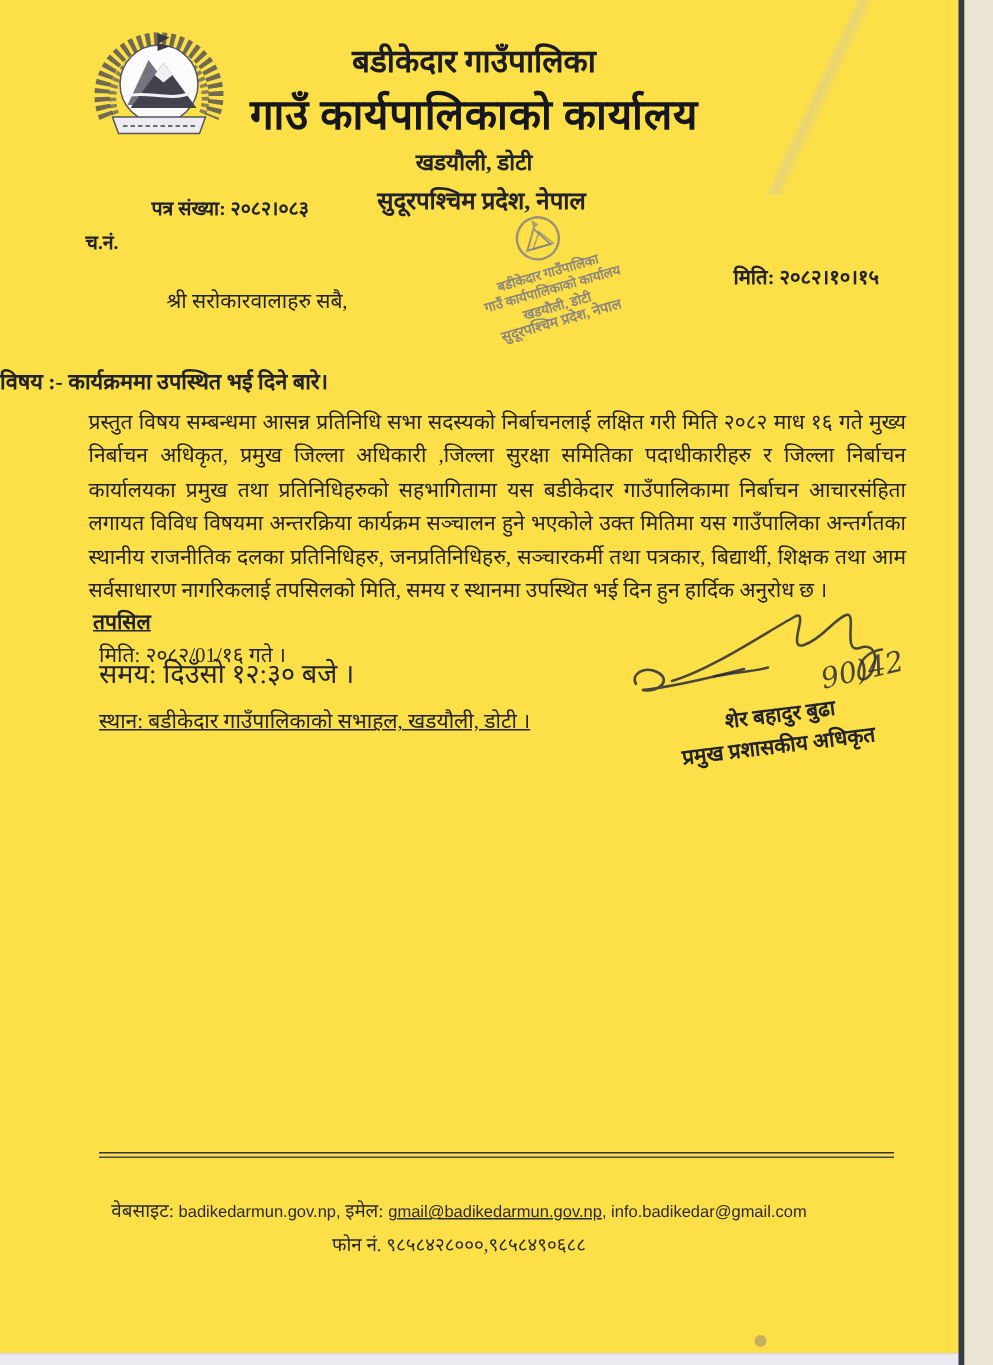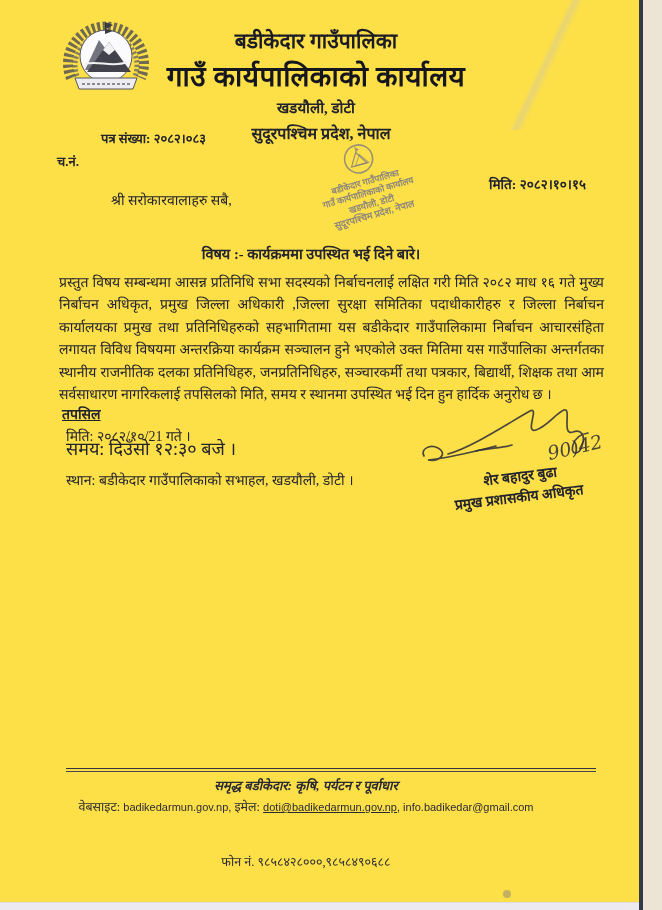--- a/index.html
+++ b/index.html
@@ -31,43 +31,43 @@
   
   .stamp{position:absolute;left:280px;top:140px;width:170px;transform:rotate(-16deg);
     color:rgba(110,112,140,.78);text-align:center;line-height:1.25;}
   .stamp svg{display:block;margin:0 auto 1px auto;}
   .stamp .s1,.stamp .s2,.stamp .s3,.stamp .s4{font-size:9px;font-weight:600;}
   .stamp .s4{font-size:9.5px;}
 
   .rcpt1{position:absolute;left:84px;top:190px;font-size:14px;margin-left:27px;}
   .rcpt2{position:absolute;left:84px;top:212px;font-size:14px;}
 
-  .subject{position:absolute;left:0;right:40px;top:243px;text-align:center;font-size:14.5px;font-weight:600;}
+  .subject{position:absolute;left:0;right:40px;top:243px;text-align:left;font-size:14.5px;font-weight:600;}
 
   .body-par{position:absolute;left:59px;top:272px;width:545px;font-size:14px;line-height:1.6;text-align:justify;}
 
   .sch-head{position:absolute;left:62px;top:404px;font-size:14px;font-weight:700;text-decoration:underline;}
   .sch-date{position:absolute;left:66px;top:426px;font-size:14px;}
   .sch-time{position:absolute;left:66px;top:436px;font-size:18px;}
-  .sch-venue{position:absolute;left:66px;top:470px;font-size:14px;}
+  .sch-venue{position:absolute;left:66px;top:470px;font-size:14px;text-decoration:underline;}
 
   .sig-svg{position:absolute;left:418px;top:404px;}
   .sig-note{position:absolute;left:547px;top:436px;font-size:19px;font-style:italic;
     transform:rotate(-13deg);color:rgba(40,40,55,.85);font-family:"DejaVu Serif",serif;}
   .sig-name{position:absolute;left:440px;top:466px;width:160px;text-align:center;font-size:14px;font-weight:700;transform:rotate(-7deg);}
   .sig-title{position:absolute;left:414px;top:487px;width:210px;text-align:center;font-size:14px;font-weight:700;transform:rotate(-7deg);}
 
   
   .f-rule{position:absolute;left:66px;top:768px;width:530px;height:2px;
     border-top:1.6px solid #34343e;border-bottom:1.4px solid #45454f;}
   .f-motto{position:absolute;left:0;right:50px;top:776px;text-align:center;font-size:13px;font-style:italic;font-weight:600;color:#2a2a34;}
   .f-contact{position:absolute;left:0;right:50px;top:798px;text-align:center;font-size:12.5px;color:#2a2a34;}
   .f-contact .lat{font-family:"Liberation Sans","DejaVu Sans",sans-serif;font-size:11px;}
   .f-contact .u{text-decoration:underline;}
-  .f-phone{position:absolute;left:0;right:50px;top:821px;text-align:center;font-size:12.5px;color:#2a2a34;margin-top:32px;}
+  .f-phone{position:absolute;left:0;right:50px;top:821px;text-align:center;font-size:12.5px;color:#2a2a34;}
 </style>
 </head>
 <body>
 
 <div class="page">
 
   <div class="crease"></div>
 
   <div class="logo">
     <svg width="102" height="86" viewBox="0 0 102 86" xmlns="http://www.w3.org/2000/svg">
@@ -106,39 +106,38 @@
     <div class="s4">सुदूरपश्चिम प्रदेश, नेपाल</div>
   </div>
 
   <div class="rcpt1">श्री सरोकारवालाहरु सबै,</div>
 
   <div class="subject">विषय :- कार्यक्रममा उपस्थित भई दिने बारे।</div>
 
   <div class="body-par">प्रस्तुत विषय सम्बन्धमा आसन्न प्रतिनिधि सभा सदस्यको निर्बाचनलाई लक्षित गरी मिति २०८२ माध १६ गते मुख्य निर्बाचन अधिकृत, प्रमुख जिल्ला अधिकारी ,जिल्ला सुरक्षा समितिका पदाधीकारीहरु र जिल्ला निर्बाचन कार्यालयका प्रमुख तथा प्रतिनिधिहरुको सहभागितामा यस बडीकेदार गाउँपालिकामा निर्बाचन आचारसंहिता लगायत विविध विषयमा अन्तरक्रिया कार्यक्रम सञ्चालन हुने भएकोले उक्त मितिमा यस गाउँपालिका अन्तर्गतका स्थानीय राजनीतिक दलका प्रतिनिधिहरु, जनप्रतिनिधिहरु, सञ्चारकर्मी तथा पत्रकार, बिद्यार्थी, शिक्षक तथा आम सर्वसाधारण नागरिकलाई तपसिलको मिति, समय र स्थानमा उपस्थित भई दिन हुन हार्दिक अनुरोध छ ।</div>
 
   <div class="sch-head">तपसिल</div>
-  <div class="sch-date">मिति: २०८२/१०/21 गते ।</div>
+  <div class="sch-date">मिति: २०८२/01/१६ गते ।</div>
   <div class="sch-time">समय: दिउँसो १२:३० बजे ।</div>
   <div class="sch-venue">स्थान: बडीकेदार गाउँपालिकाको सभाहल, खडयौली, डोटी ।</div>
 
   <svg class="sig-svg" width="195" height="68" viewBox="0 0 195 68">
     <g fill="none" stroke="rgba(42,42,58,.85)" stroke-width="1.7" stroke-linecap="round">
       <path d="M6 52 C 2 45,12 40,20 44 C 30 49,22 58,10 56 C 30 54,55 48,78 42"></path>
       <path d="M30 50 C 55 43,92 18,112 7 C 122 2,106 30,118 26 C 130 22,138 9,146 6 C 154 3,143 32,155 28 C 163 25,168 31,164 42 C 161 51,152 52,155 41 C 157 34,163 30,170 29"></path>
       <path d="M58 47 C 72 44,84 44,94 41"></path>
     </g>
   </svg>
   <div class="sig-note">90)42</div>
   <div class="sig-name">शेर बहादुर बुढा</div>
   <div class="sig-title">प्रमुख प्रशासकीय अधिकृत</div>
 
   <div class="f-rule"></div>
-  <div class="f-motto">समृद्ध बडीकेदार: कृषि, पर्यटन र पूर्वाधार</div>
   <div class="f-contact">
-    <span>वेबसाइट: </span><span class="lat">badikedarmun.gov.np, </span><span>इमेल: </span><span class="lat u">doti@badikedarmun.gov.np</span><span class="lat">, info.badikedar@gmail.com</span>
+    <span>वेबसाइट: </span><span class="lat">badikedarmun.gov.np, </span><span>इमेल: </span><span class="lat u">gmail@badikedarmun.gov.np</span><span class="lat">, info.badikedar@gmail.com</span>
   </div>
   <div class="f-phone">फोन नं. ९८५८४२८०००,९८५८४९०६८८</div>
 
   <div class="smudge"></div>
   <div class="bottom-edge"></div>
   <div class="edge-line"></div>
   <div class="edge-strip"></div>
 </div>
 
 </body></html>

